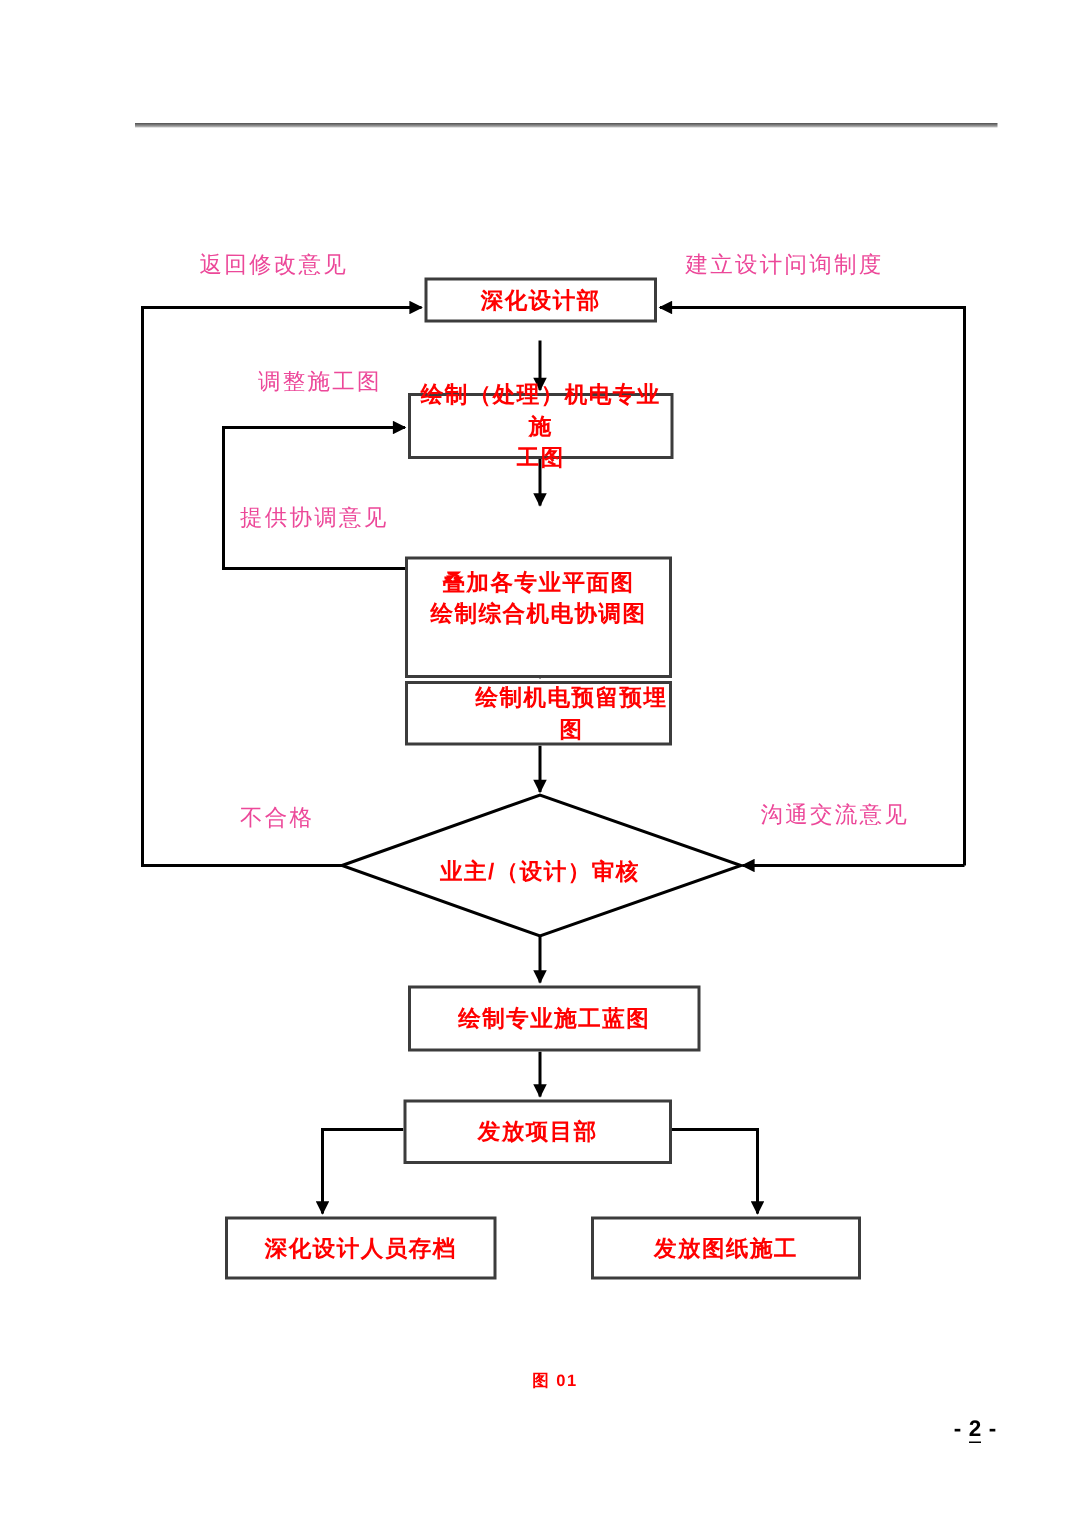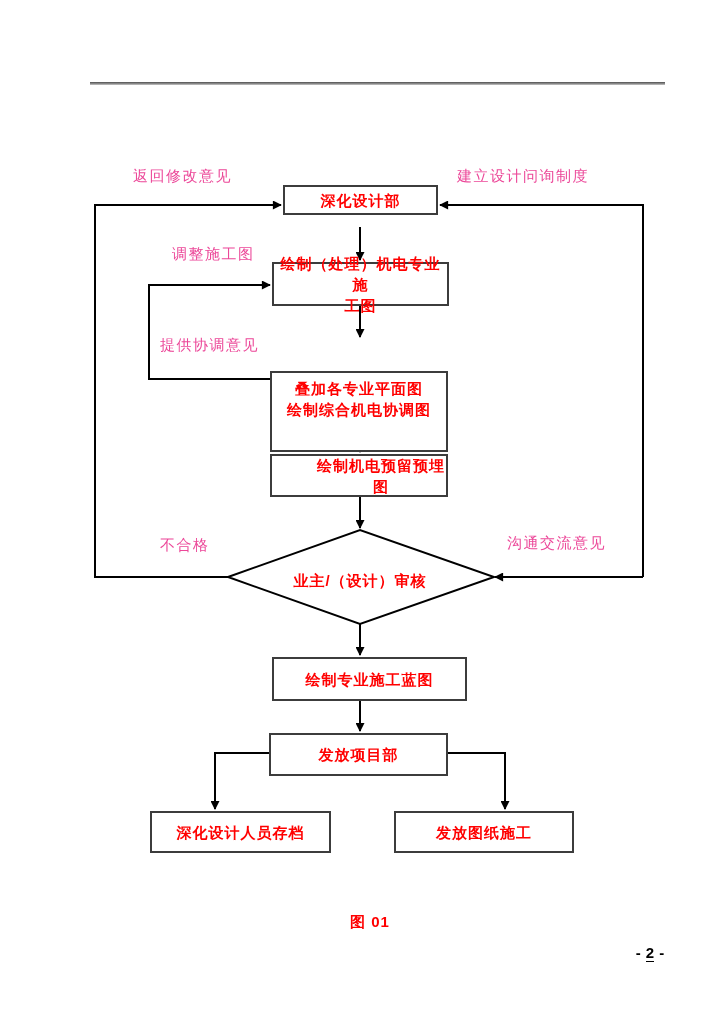--- a/index.html
+++ b/index.html
@@ -32,21 +32,21 @@
     color:#ff0000;font-weight:bold;font-size:15px;letter-spacing:1px;
     text-align:center;white-space:nowrap;
   }
   .edge-label{
     position:absolute;
     color:#ec4899;font-weight:normal;font-size:15px;letter-spacing:1.5px;
     white-space:nowrap;
   }
   .caption{
     position:absolute;left:310px;top:913px;width:120px;
-    color:#ff0000;font-weight:bold;font-size:15px;letter-spacing:1px;
+    color:#ff0000;font-weight:bold;font-size:11px;letter-spacing:1px;
     text-align:center;
   }
   .page-number{
     position:absolute;left:600px;top:944px;width:100px;
     color:#000000;font-weight:bold;font-size:15px;
     text-align:center;
   }
   .page-number .pg-val{
     display:inline-block;margin:0 5px;
     border-bottom:1.5px solid #000;

